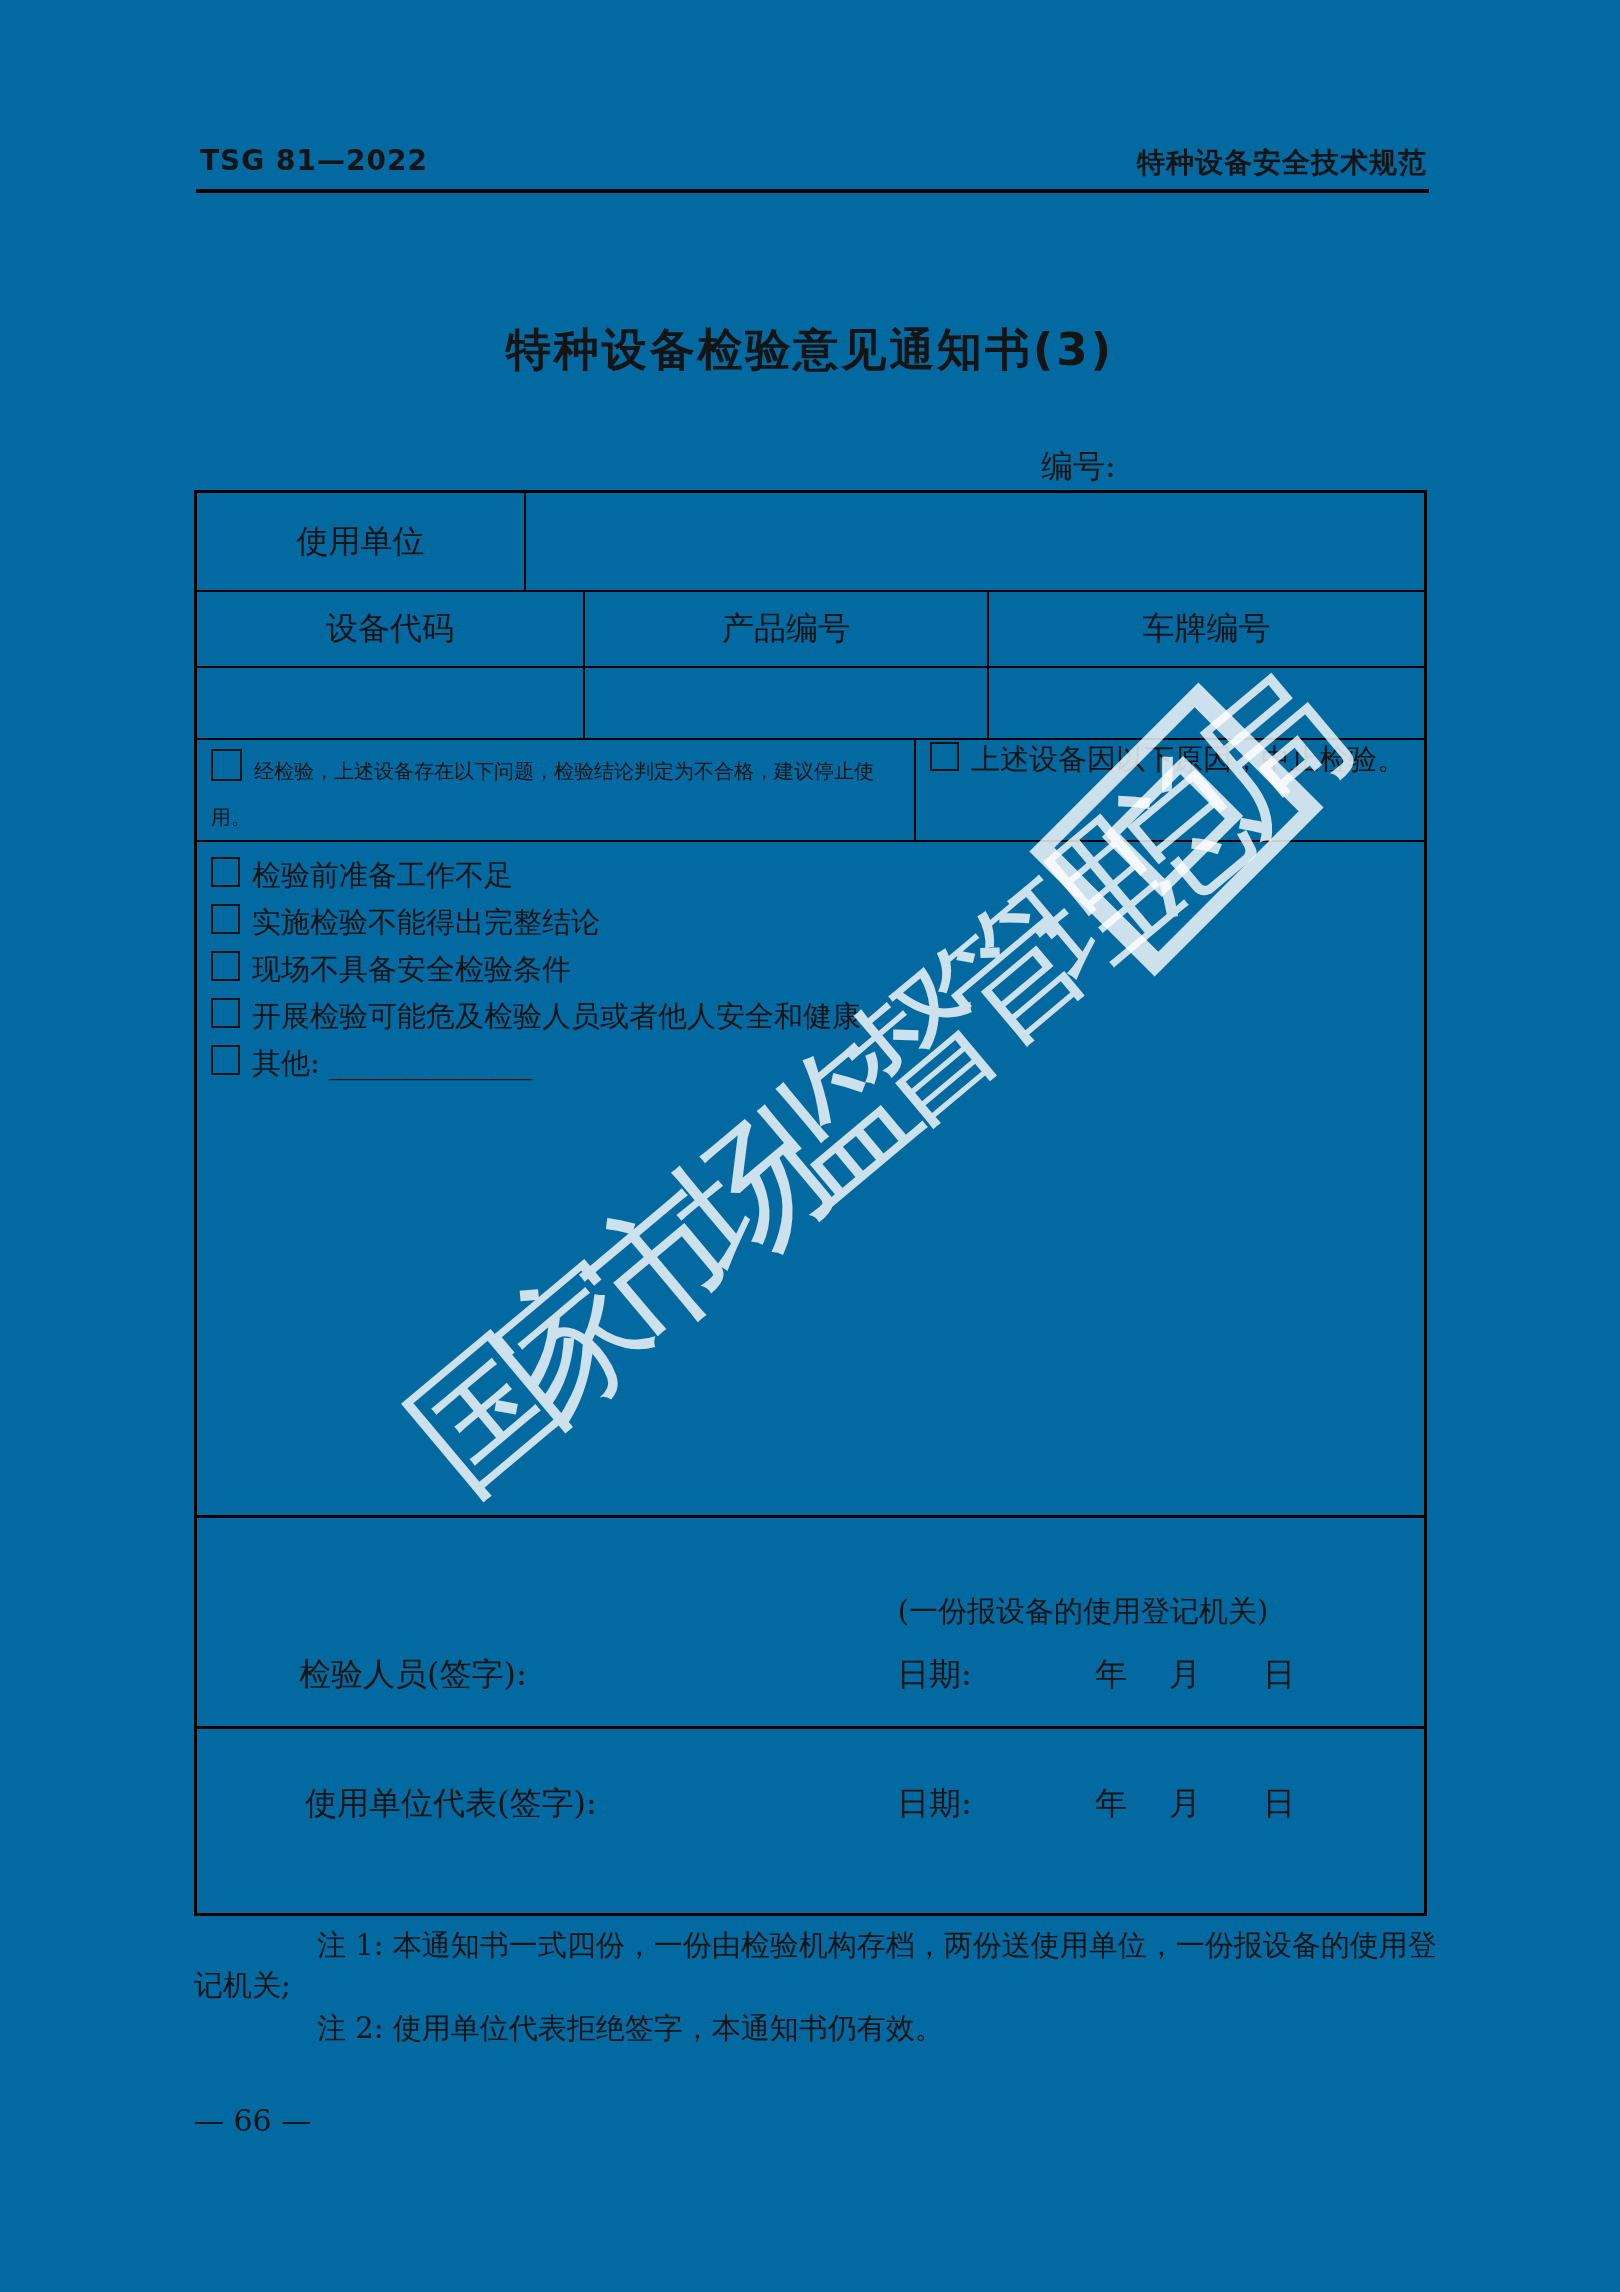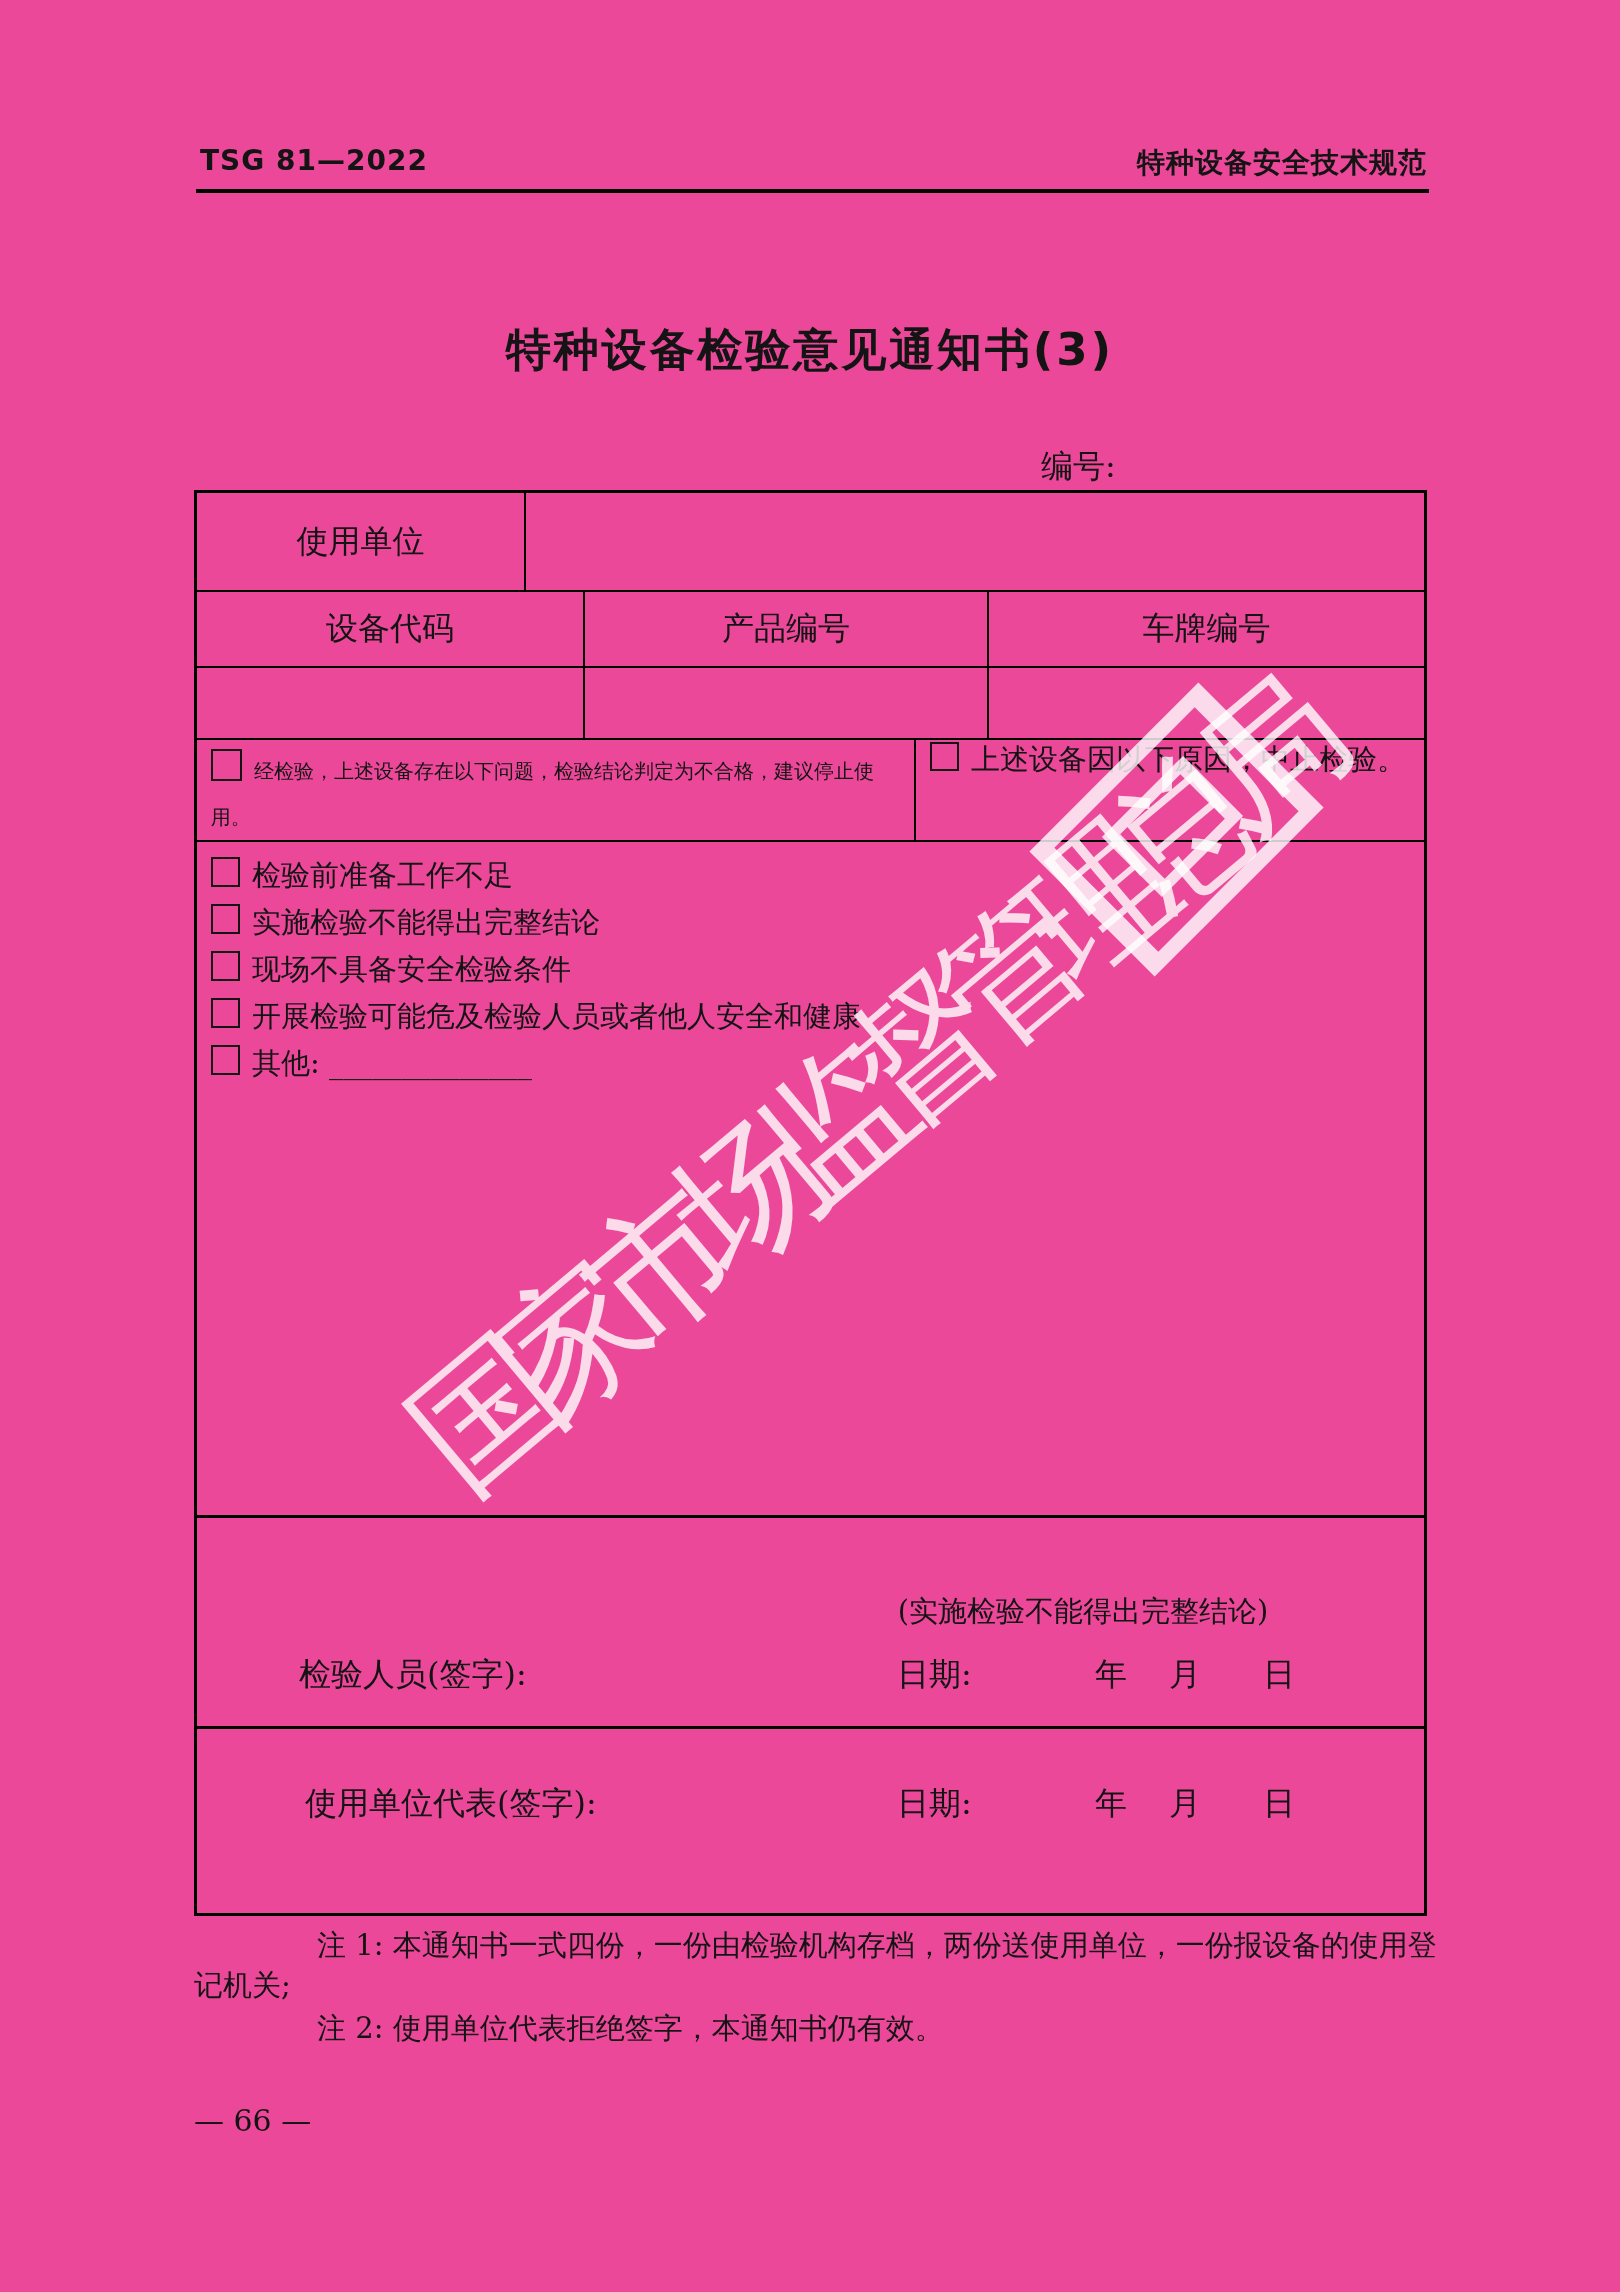--- a/index.html
+++ b/index.html
@@ -1,19 +1,19 @@
 <!DOCTYPE html>
 <html><head>
 <meta charset="utf-8">
 <style>
   html,body{margin:0;padding:0;}
   body{width:1620px;height:2293px;}
   .page{
     position:relative;width:1620px;height:2293px;overflow:hidden;
-    background:#ec4899;
+    background:#0369a1;
     color:#141414;
     font-family:"DejaVu Serif","Liberation Serif",serif;
   }
   .sans{font-family:"DejaVu Sans","Liberation Sans",sans-serif;}
   .abs{position:absolute;}
 
   
   .hdr-left{left:200px;top:144px;font-size:28px;font-weight:bold;letter-spacing:1px;}
   .hdr-right{right:193px;top:144px;font-size:28px;font-weight:bold;letter-spacing:1px;}
   .hdr-rule{left:196px;top:189px;width:1233px;height:3.9px;background:#000;}
@@ -157,21 +157,21 @@
         <div class="reason">
           <span class="cb"></span><span>开展检验可能危及检验人员或者他人安全和健康</span>
         </div>
         <div class="reason">
           <span class="cb"></span><span>其他: ______________</span>
         </div>
       </div>
     </div>
 
     <div class="t-row r6 bb4">
-      <div class="abs seal-note">(实施检验不能得出完整结论)</div>
+      <div class="abs seal-note">(一份报设备的使用登记机关)</div>
       <span class="abs sig-label sig-l1">检验人员(签字):</span>
       <span class="abs sig-label sig-d1">日期:</span>
       <span class="abs sig-label y1">年</span>
       <span class="abs sig-label m1">月</span>
       <span class="abs sig-label d1">日</span>
     </div>
 
     <div class="t-row r7">
       <span class="abs sig-label sig-l2">使用单位代表(签字):</span>
       <span class="abs sig-label sig-d2">日期:</span>

